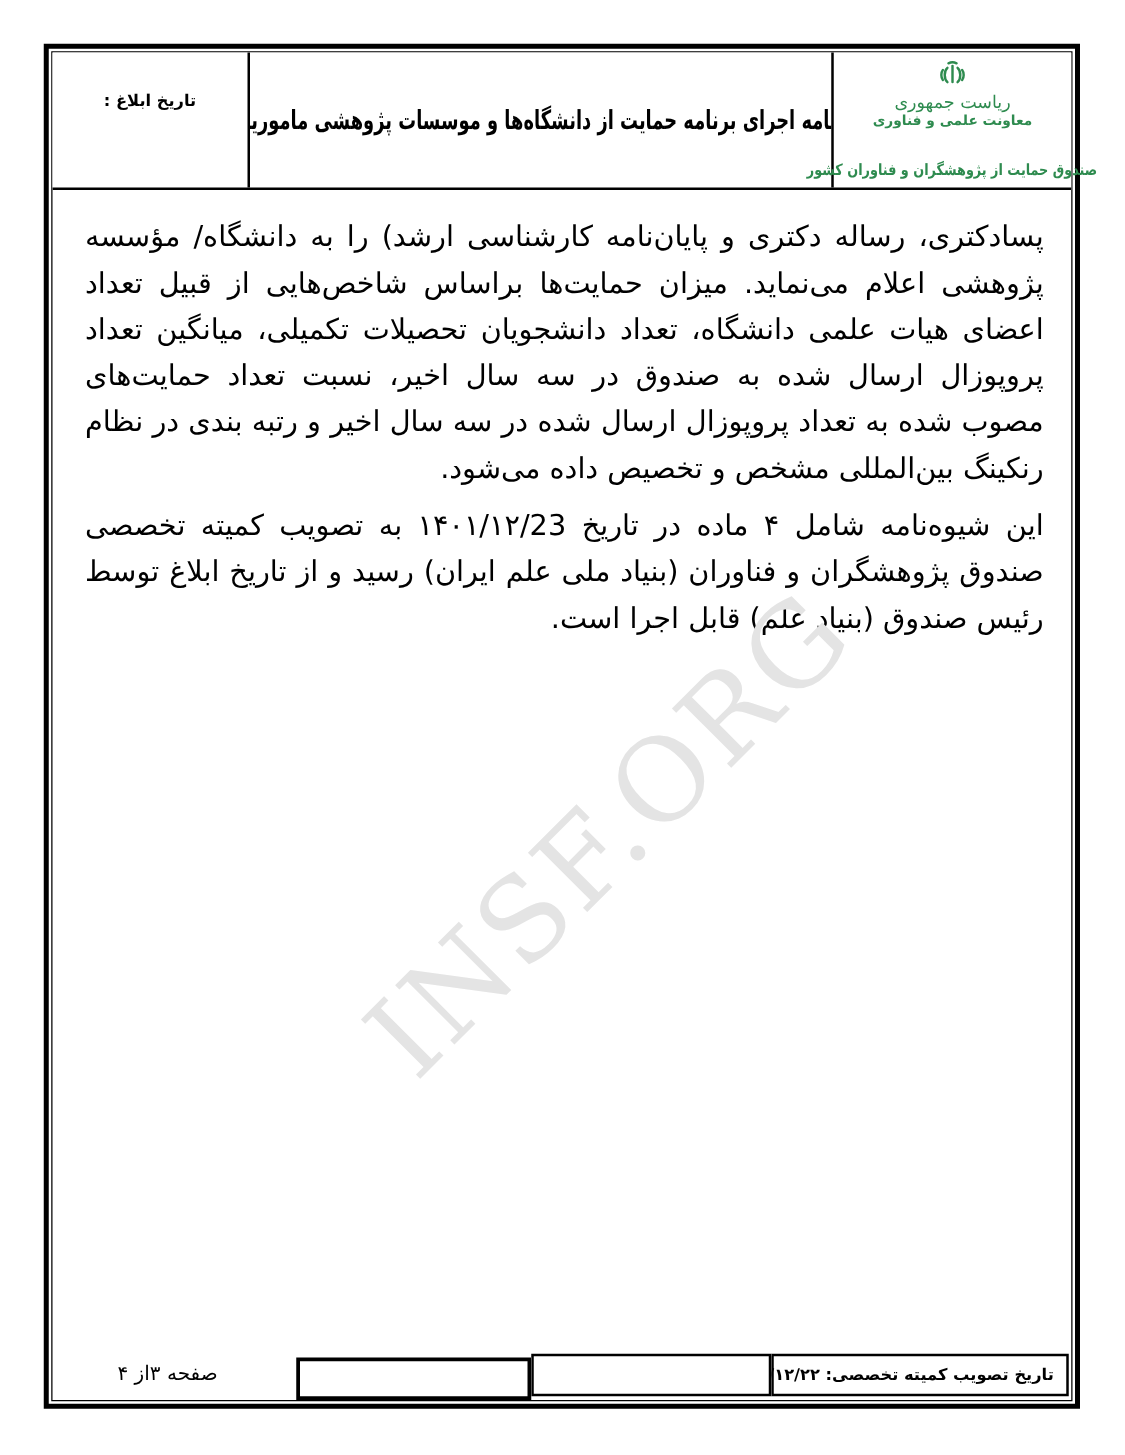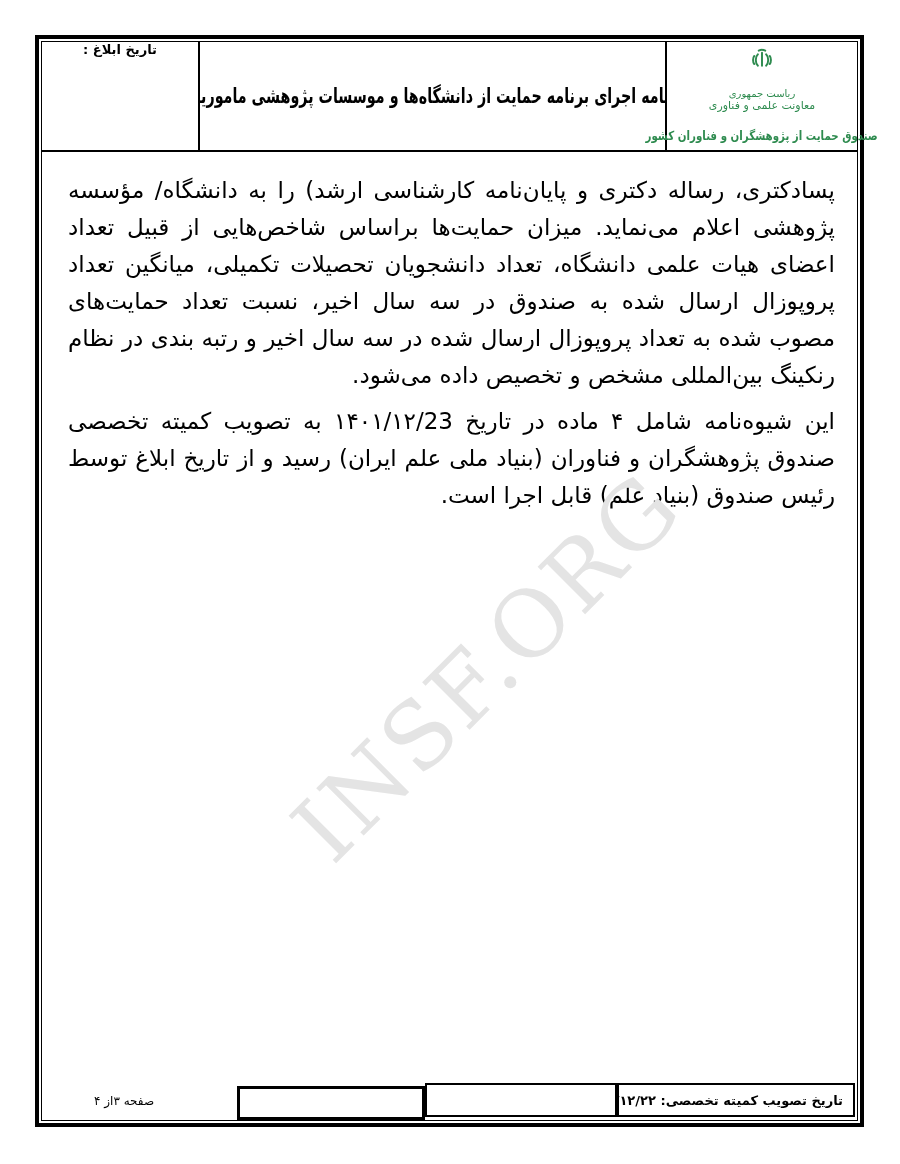--- a/index.html
+++ b/index.html
@@ -17,26 +17,26 @@
   .page-inner { position:absolute; inset:2px; border:1px solid #000; }
 
   
   .header { display:flex; height:110px; border-bottom:2px solid #000; background:#fff; }
   .cell-org {
     width:192px; border-left:2px solid #000;
     display:flex; flex-direction:column; align-items:center;
     padding:5px 2px 7px; color:var(--green);
   }
   .org-emblem { width:26px; height:26px; flex:0 0 auto; }
-  .org-line1 { font-size:10px; margin-top:15px; white-space:nowrap; }
-  .org-line2 { font-size:11px; font-weight:normal; white-space:nowrap; }
+  .org-line1 { font-size:14px; margin-top:1px; white-space:nowrap; }
+  .org-line2 { font-size:11px; font-weight:bold; white-space:nowrap; }
   .org-line3 { margin-top:auto; font-size:12.5px; font-weight:bold; white-space:nowrap; transform:scaleX(.82); transform-origin:center; }
   .cell-title { flex:1; border-left:2px solid #000; display:flex; align-items:center; justify-content:center; overflow:hidden; }
   .doc-title { font-size:21px; font-weight:bold; white-space:nowrap; transform:scaleX(.68); transform-origin:center; }
-  .cell-date { width:156px; display:flex; align-items:flex-start; justify-content:center; padding-bottom:30px; }
+  .cell-date { width:156px; display:flex; align-items:center; justify-content:center; padding-bottom:30px; }
   .issue-date-label { font-size:13px; font-weight:bold; }
 
   
   .body-text {
     padding:20px 22px 0 26px;
     font-size:23px; line-height:37px;
     text-align:justify;
   }
   .body-text p { margin:0 0 9px 0; }
 
@@ -49,21 +49,21 @@
     font-size:92px; letter-spacing:3px; color:var(--wm);
     pointer-events:none; user-select:none;
   }
 
   
   .footer-boxes { position:absolute; bottom:3px; right:2px; display:flex; align-items:flex-start; }
   .fbox { height:34px; background:#fff; }
   .fbox-date { width:238px; border:2px solid #000; display:flex; align-items:center; padding:0 10px; font-size:13px; font-weight:600; white-space:nowrap; }
   .fbox-mid { width:192px; border:2px solid #000; }
   .fbox-end { width:188px; border:3px solid #000; transform:translateY(3px); }
-  .page-number { position:absolute; bottom:12px; left:52px; font-size:12px; white-space:nowrap; }
+  .page-number { position:absolute; bottom:12px; left:52px; font-size:16px; white-space:nowrap; }
 </style>
 </head>
 <body>
 
 <div class="page-frame">
   <div class="page-inner" style="position:absolute;">
 
     <div class="header">
 
       <div class="cell-org">

